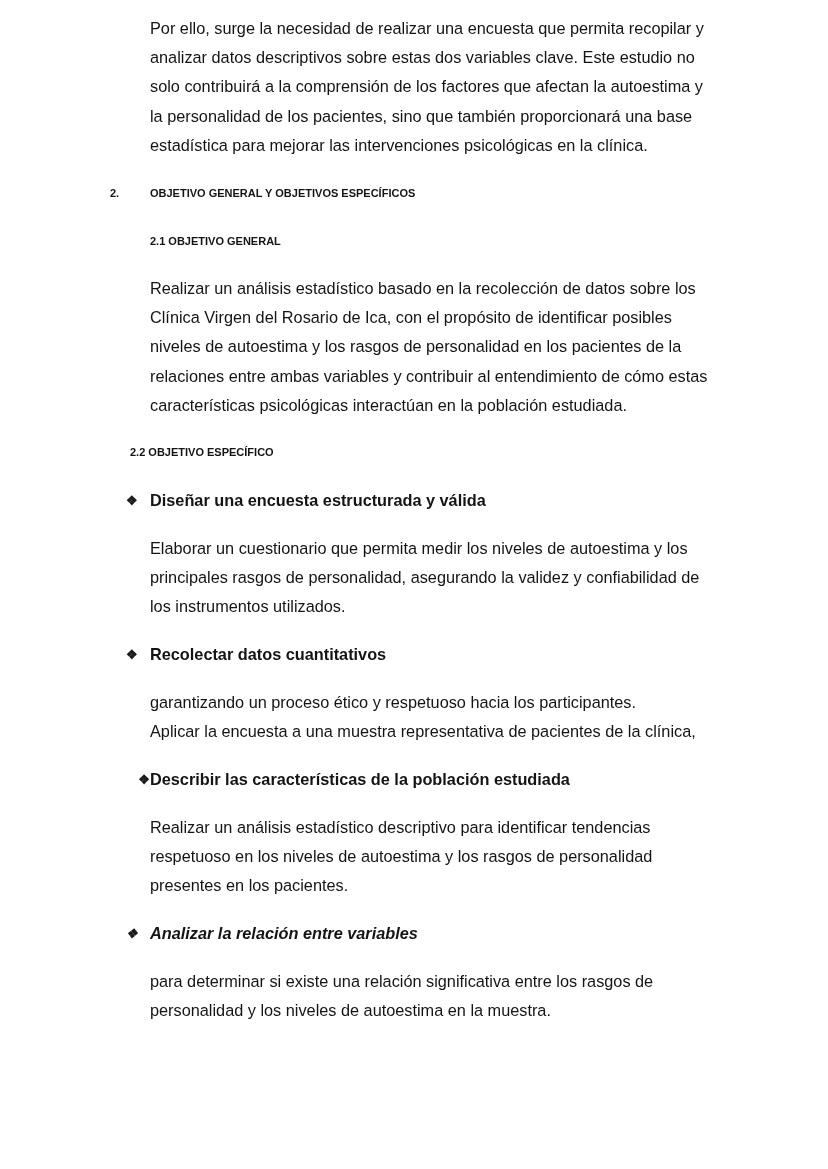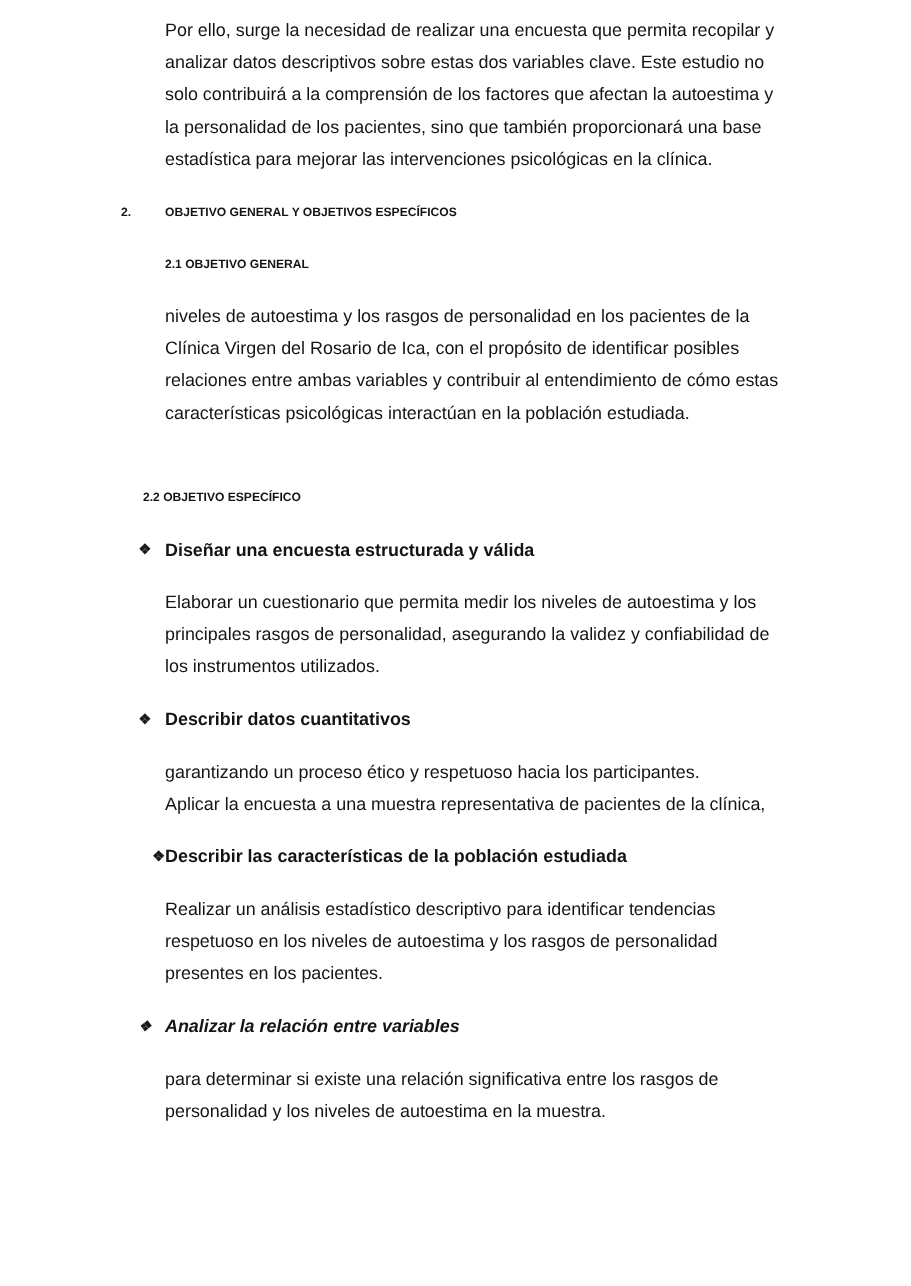--- a/index.html
+++ b/index.html
@@ -76,39 +76,40 @@
   </p>
 
   <h2 class="heading" style="top:183px; left:0; width:828px;">
     <span class="sec-num">2.</span>
     <span style="position:absolute; left:150px;">OBJETIVO GENERAL Y OBJETIVOS ESPECÍFICOS</span>
   </h2>
 
   <h3 class="heading" style="top:231px; left:150px;">2.1 OBJETIVO GENERAL</h3>
 
   <p class="para" style="top:274px;">
+    <span class="ln">Realizar un análisis estadístico basado en la recolección de datos sobre los</span>
+    <span class="ln">Clínica Virgen del Rosario de Ica, con el propósito de identificar posibles</span>
     <span class="ln">niveles de autoestima y los rasgos de personalidad en los pacientes de la</span>
-    <span class="ln">Clínica Virgen del Rosario de Ica, con el propósito de identificar posibles</span>
     <span class="ln">relaciones entre ambas variables y contribuir al entendimiento de cómo estas</span>
     <span class="ln">características psicológicas interactúan en la población estudiada.</span>
   </p>
 
   <h3 class="heading" style="top:442px; left:130px;">2.2 OBJETIVO ESPECÍFICO</h3>
 
   <div class="bullet-row" style="top:490px;">
     <span class="bullet-icon">❖</span><span>Diseñar una encuesta estructurada y válida</span>
   </div>
   <p class="para" style="top:534px;">
     <span class="ln">Elaborar un cuestionario que permita medir los niveles de autoestima y los</span>
     <span class="ln">principales rasgos de personalidad, asegurando la validez y confiabilidad de</span>
     <span class="ln">los instrumentos utilizados.</span>
   </p>
 
   <div class="bullet-row" style="top:644px;">
-    <span class="bullet-icon">❖</span><span>Describir datos cuantitativos</span>
+    <span class="bullet-icon">❖</span><span>Recolectar datos cuantitativos</span>
   </div>
   <p class="para" style="top:688px;">
     <span class="ln">garantizando un proceso ético y respetuoso hacia los participantes.</span>
     <span class="ln">Aplicar la encuesta a una muestra representativa de pacientes de la clínica,</span>
   </p>
 
   <div class="bullet-row" style="top:769px;text-align:right;">
     <span class="bullet-icon">❖</span><span>Describir las características de la población estudiada</span>
   </div>
   <p class="para" style="top:813px;">

